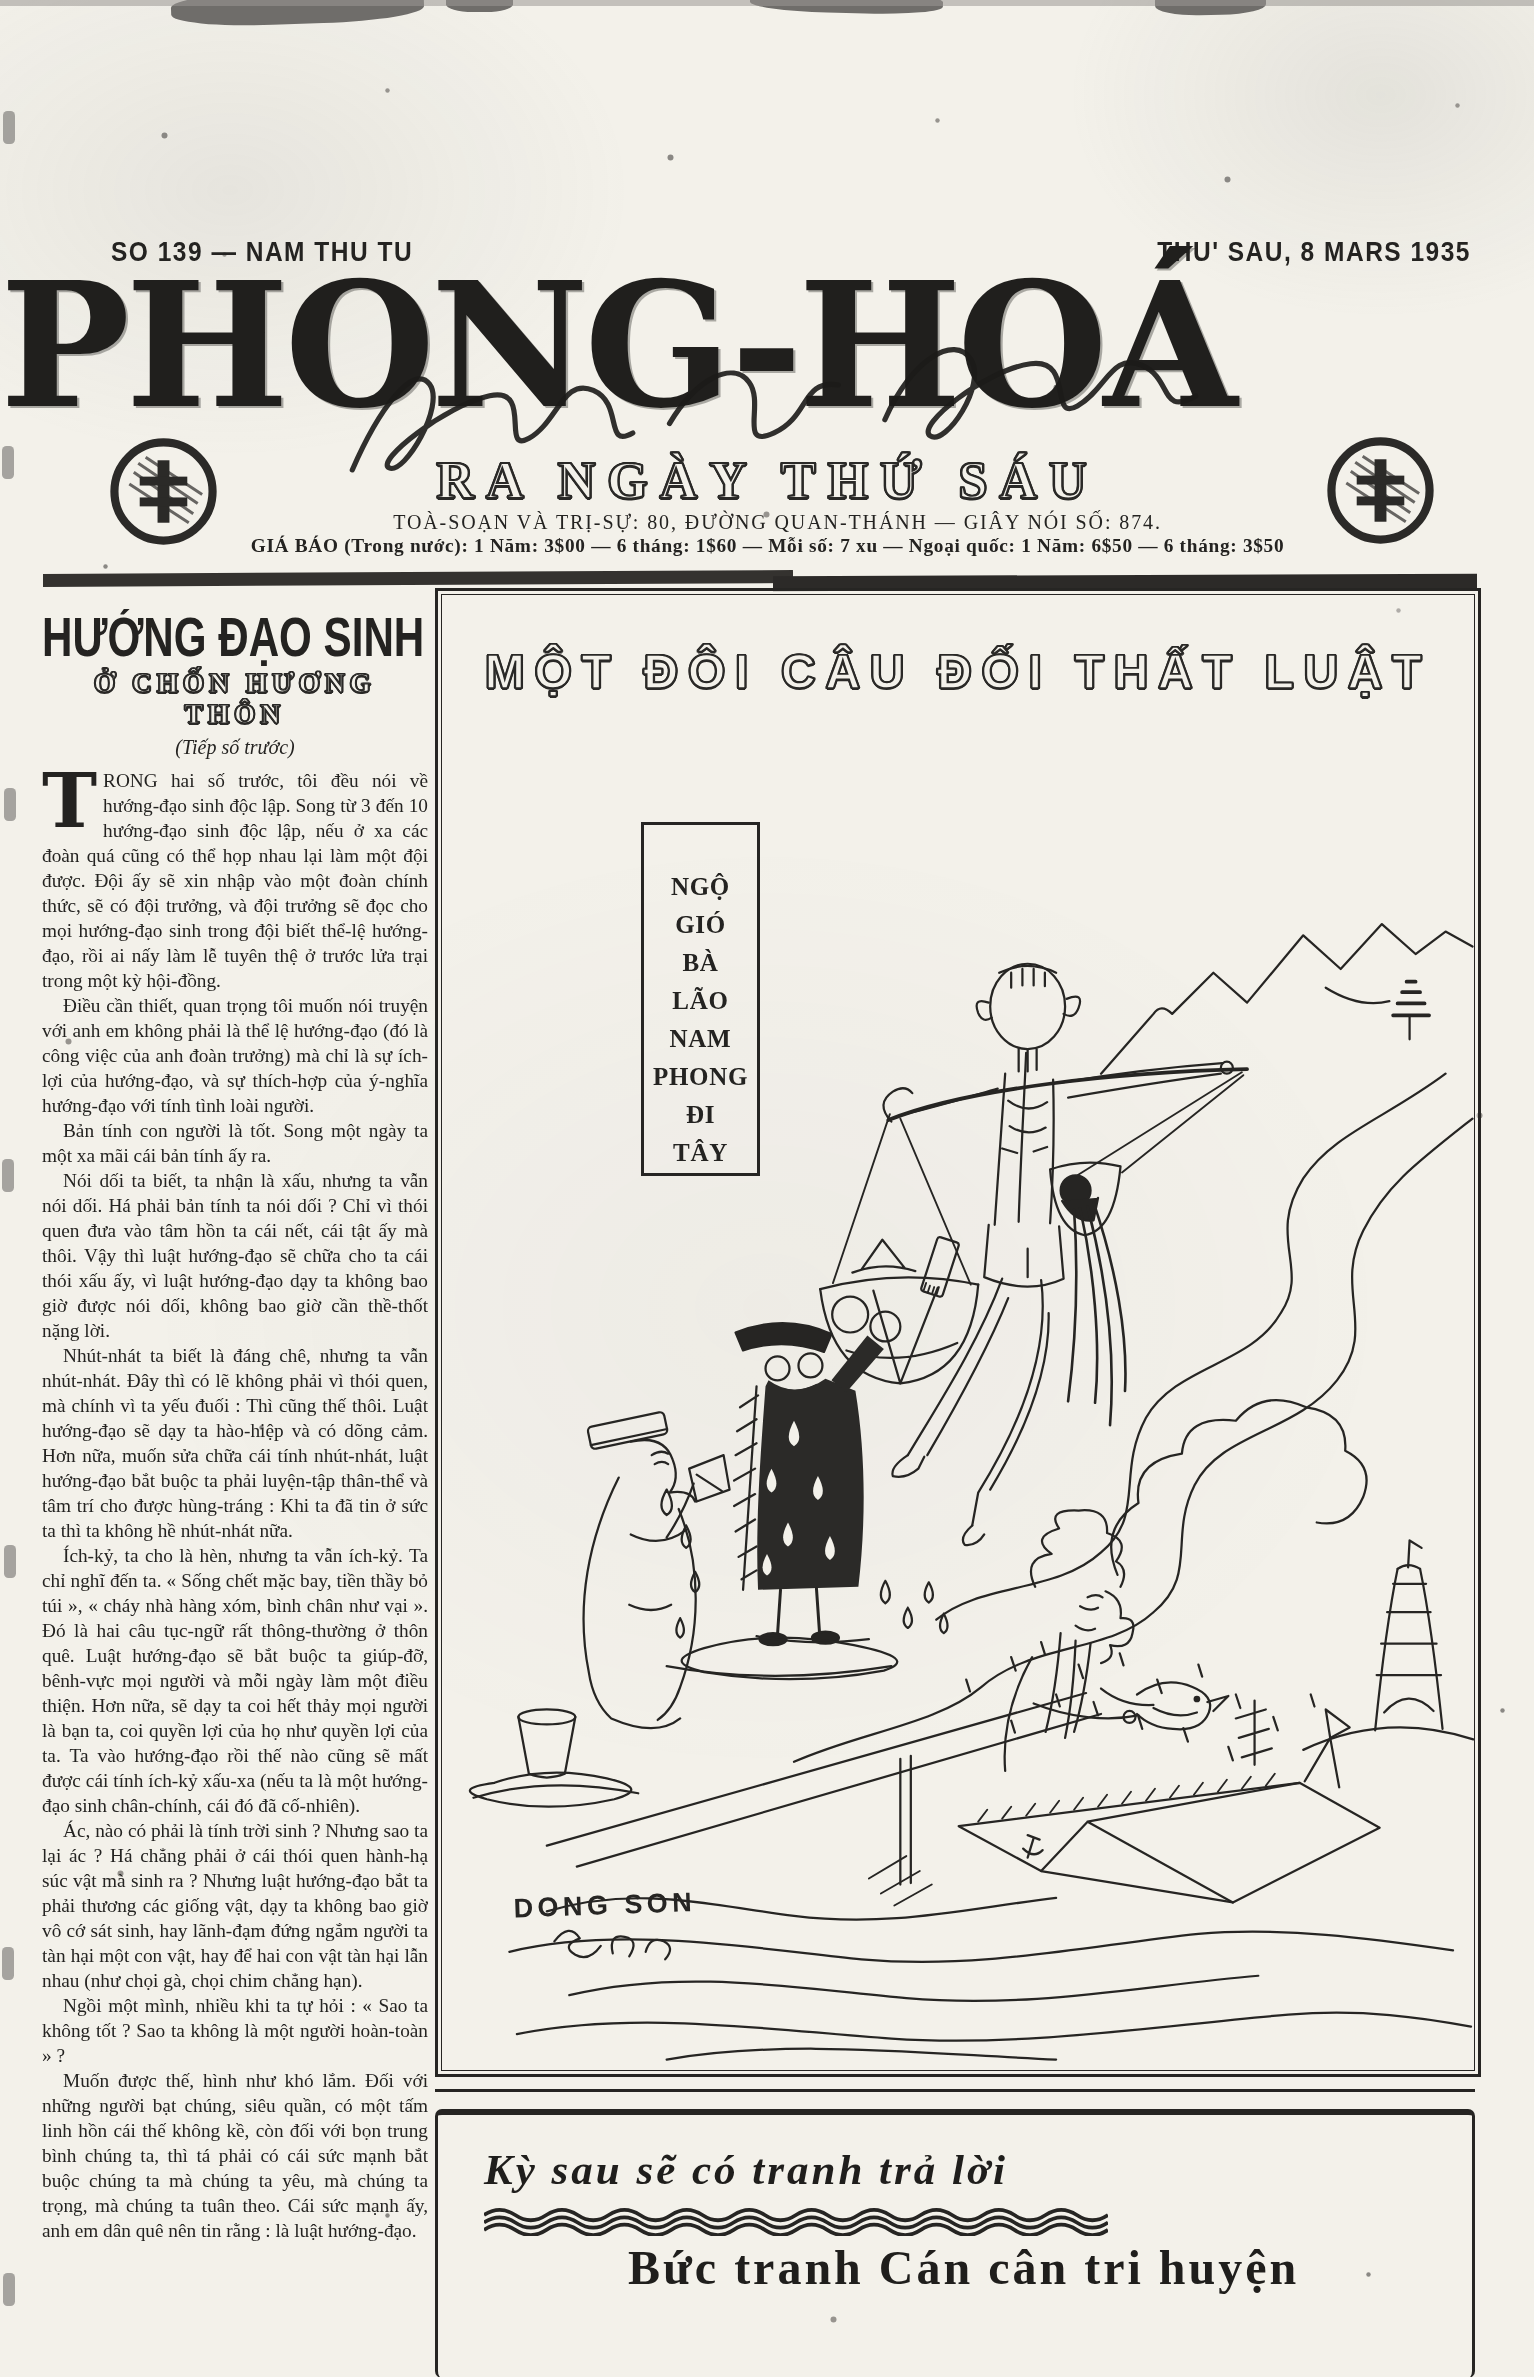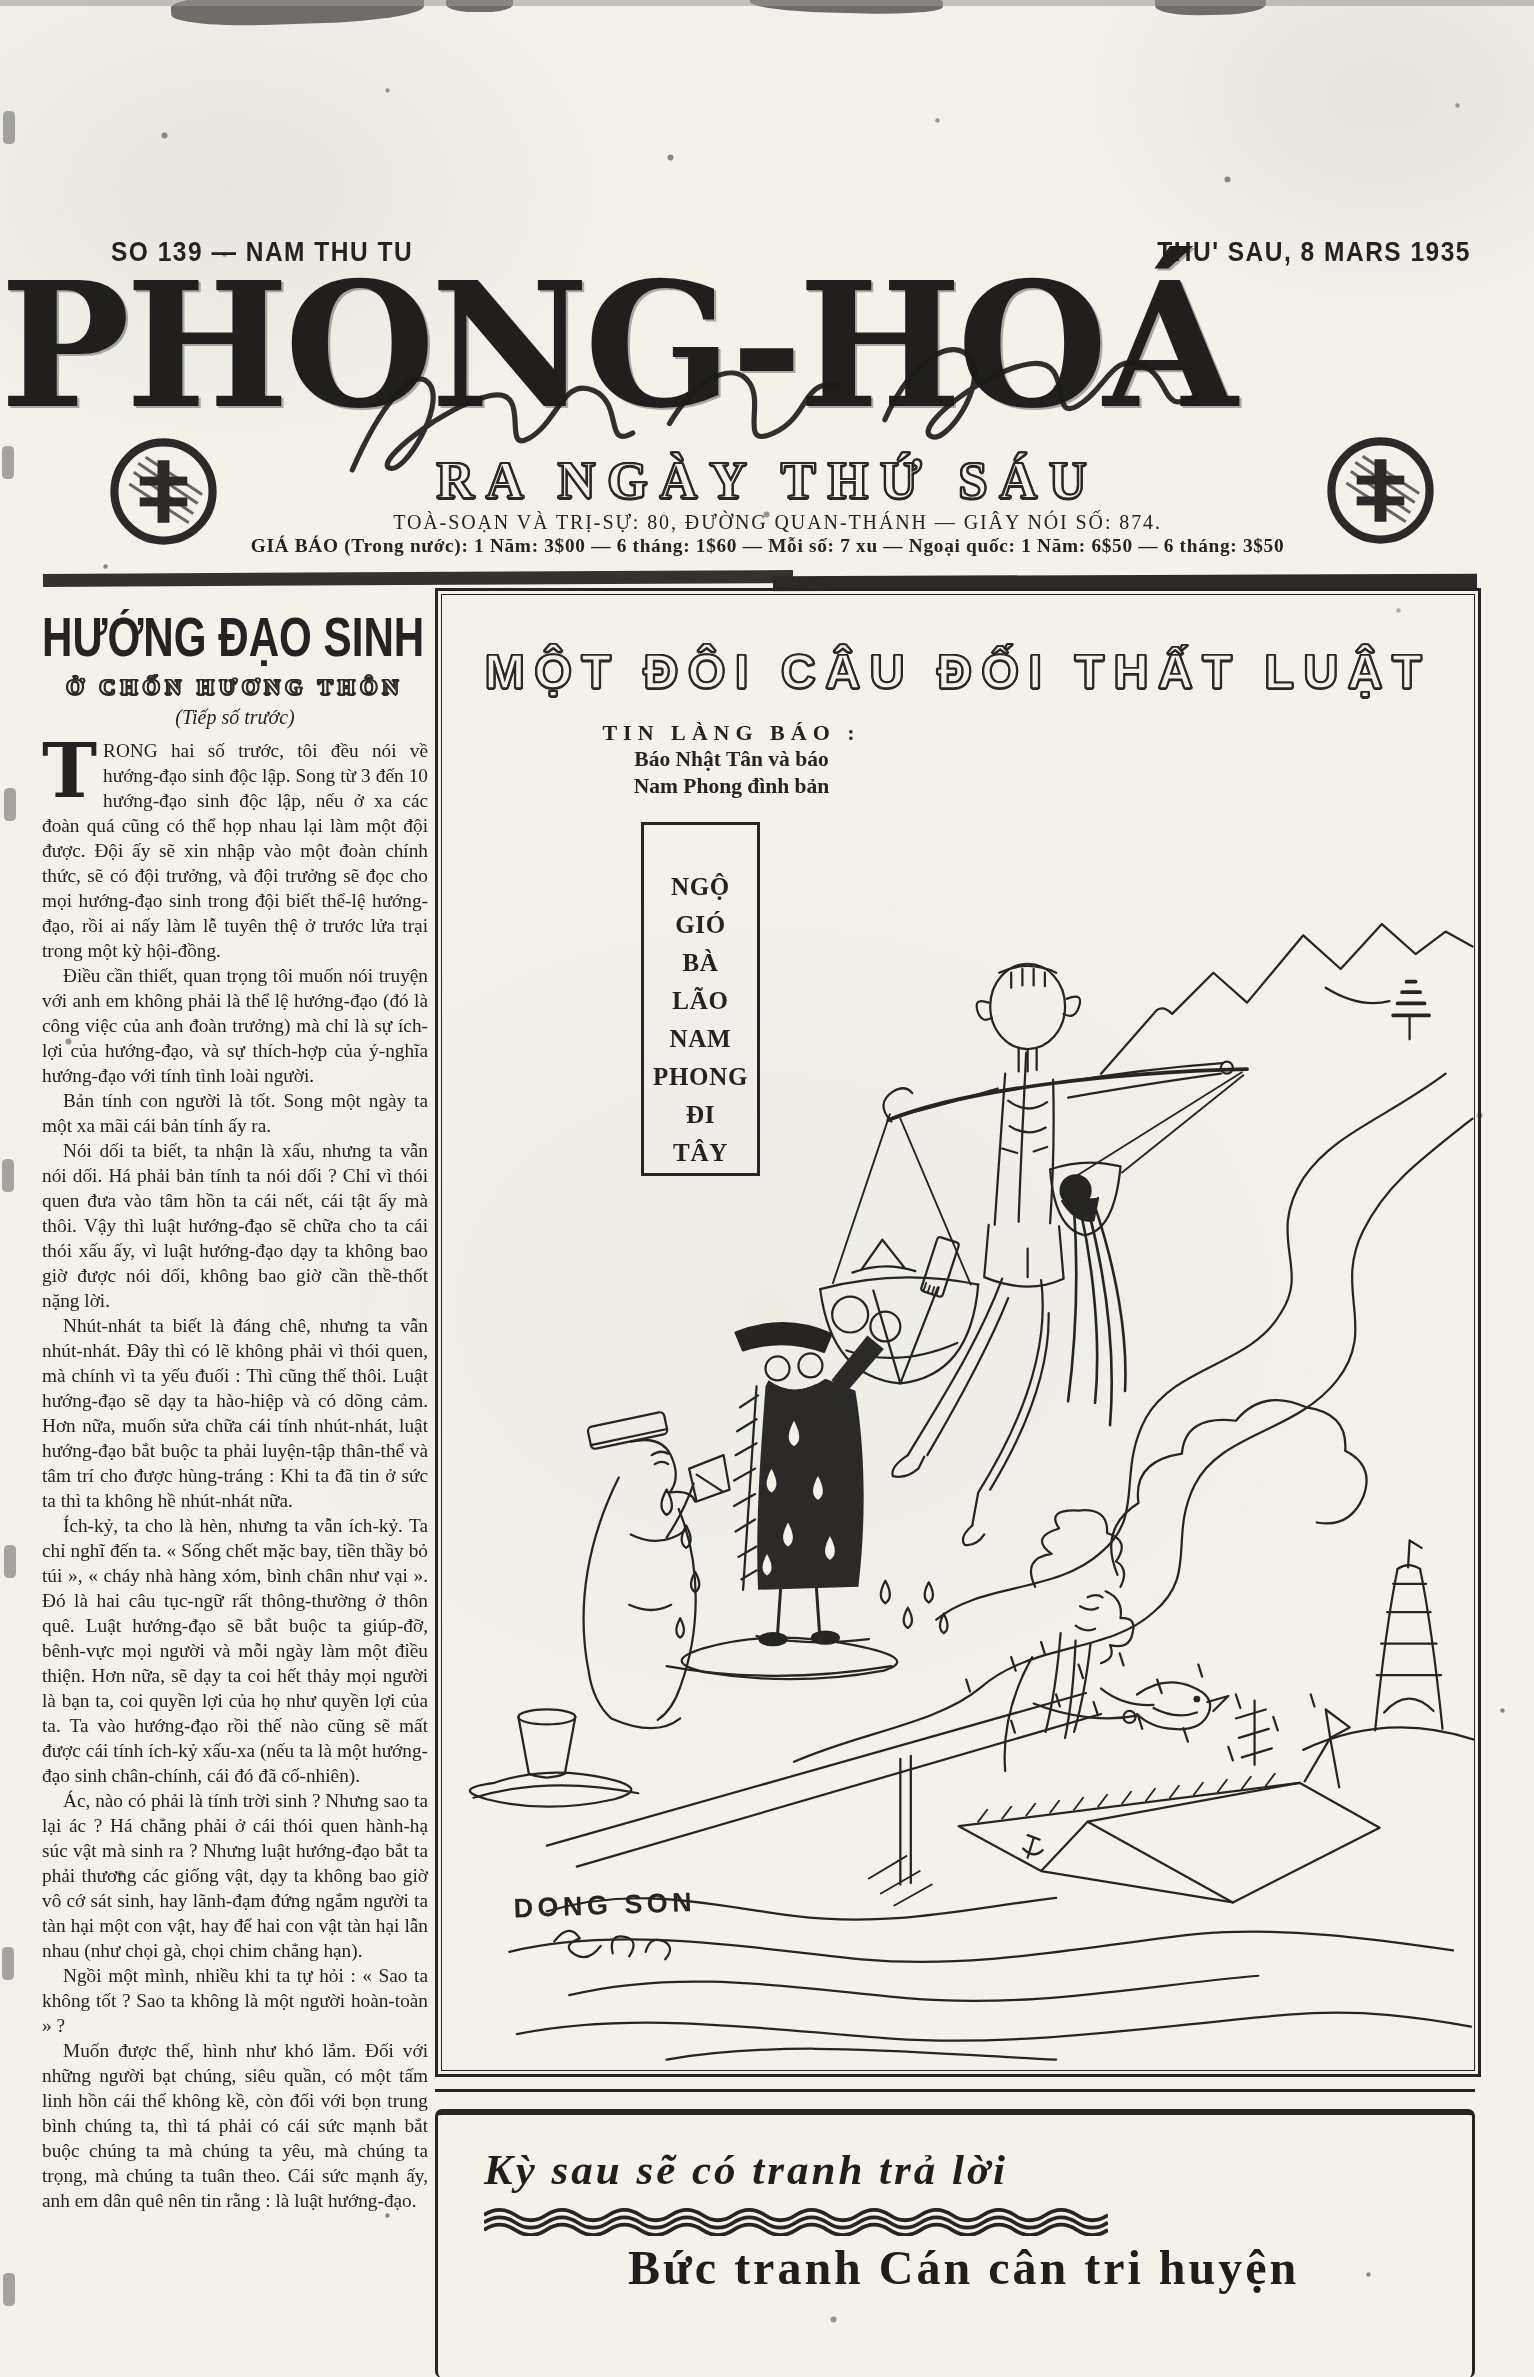--- a/index.html
+++ b/index.html
@@ -32,21 +32,21 @@
   .price-line{left:0;right:0;top:535px;text-align:center;font-size:19.3px;font-weight:bold;letter-spacing:0.7px;}
   .rule-bar1{left:43px;top:572px;width:750px;height:12.6px;background:#34322f;transform:rotate(-.3deg);}
   .rule-bar2{left:773px;top:575px;width:704px;height:15px;background:#2c2a28;transform:rotate(-.2deg);}
   .seal{width:113px;height:113px;}
   .seal-left{left:107px;top:435px;}
   .seal-right{left:1324px;top:434px;}
   
   .col{left:42px;top:609px;width:386px;height:1771px;overflow:hidden;}
   .col h1{margin:0;font-family:"Liberation Sans", sans-serif;font-weight:bold;font-size:43px;line-height:1;
     transform:scale(.98,1.3);transform-origin:left top;letter-spacing:0px;white-space:nowrap;}
-  .col .deck{margin-top:22px;text-align:center;font-weight:bold;font-size:22px;letter-spacing:5.2px;font-family:"Liberation Serif", serif;}
+  .col .deck{margin-top:16px;text-align:center;font-weight:bold;font-size:27px;letter-spacing:5.2px;font-family:"Liberation Serif", serif;}
   .col .cont{margin-top:6px;text-align:center;font-style:italic;font-size:20px;}
   .body-text{margin-top:9px;font-size:19.3px;line-height:25px;text-align:justify;}
   .body-text p{margin:0;text-indent:21px;}
   .body-text p.first{text-indent:0;}
   .dropcap{float:left;font-size:74px;line-height:61px;font-weight:bold;padding:3px 6px 0 0;font-family:"DejaVu Serif", serif;}
   
   .cartoon{left:435px;top:588px;width:1040px;height:1483px;border:3.7px solid #262523;background:rgba(243,241,234,.35);}
   .cartoon-inner{position:absolute;left:3px;top:3px;right:3px;bottom:3px;border:1.5px solid #262523;}
   .cartoon-title{left:0;right:0;top:49px;text-align:center;font-family:"Liberation Sans", sans-serif;font-weight:bold;
     font-size:48px;letter-spacing:9.7px;}
@@ -144,25 +144,20 @@
       <p>Muốn được thế, hình như khó lắm. Đối với những người bạt chúng, siêu quần, có một tấm linh hồn cái thế không kề, còn đối với bọn trung bình chúng ta, thì tá phải có cái sức mạnh bắt buộc chúng ta mà chúng ta yêu, mà chúng ta trọng, mà chúng ta tuân theo. Cái sức mạnh ấy, anh em dân quê nên tin rằng : là luật hướng-đạo.</p>
 
     </div>
   </div>
 
   <div class="abs cartoon">
     <div class="cartoon-inner">
 
       <div class="abs outline cartoon-title" style="-webkit-text-stroke:1.6px #2a2927;">MỘT ĐÔI CÂU ĐỐI THẤT LUẬT</div>
 
-      <div class="abs caption-block">
-        <div class="caption-head">TIN LÀNG BÁO :</div>
-        <div class="caption-l1">Báo Nhật Tân và báo</div>
-        <div class="caption-l2">Nam Phong đình bản</div>
-      </div>
 
       <div class="abs couplet couplet-right">
         <div>NGỘ</div>
         <div>GIÓ</div>
         <div>BÀ</div>
         <div>LÃO</div>
         <div>NAM</div>
         <div>PHONG</div>
         <div>ĐI</div>
         <div>TÂY</div>

